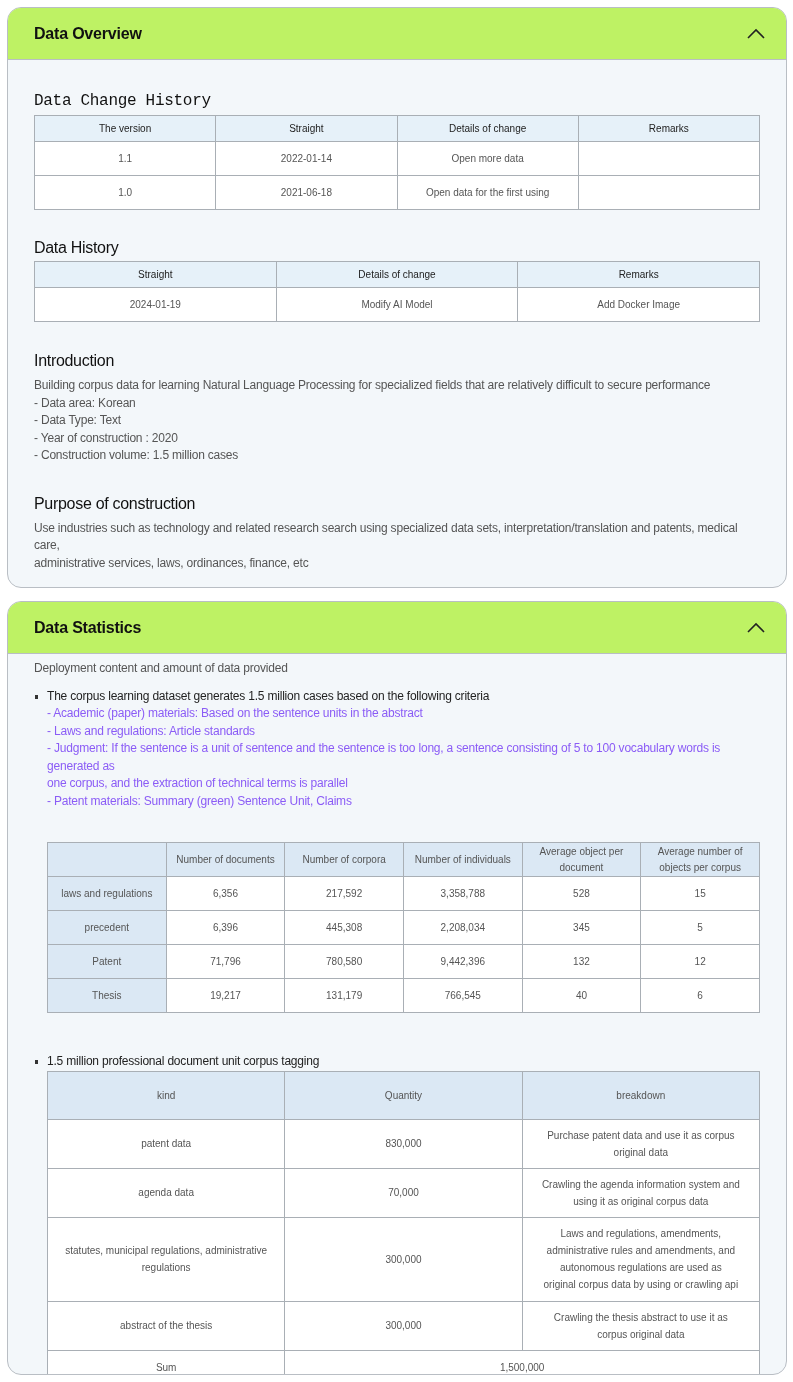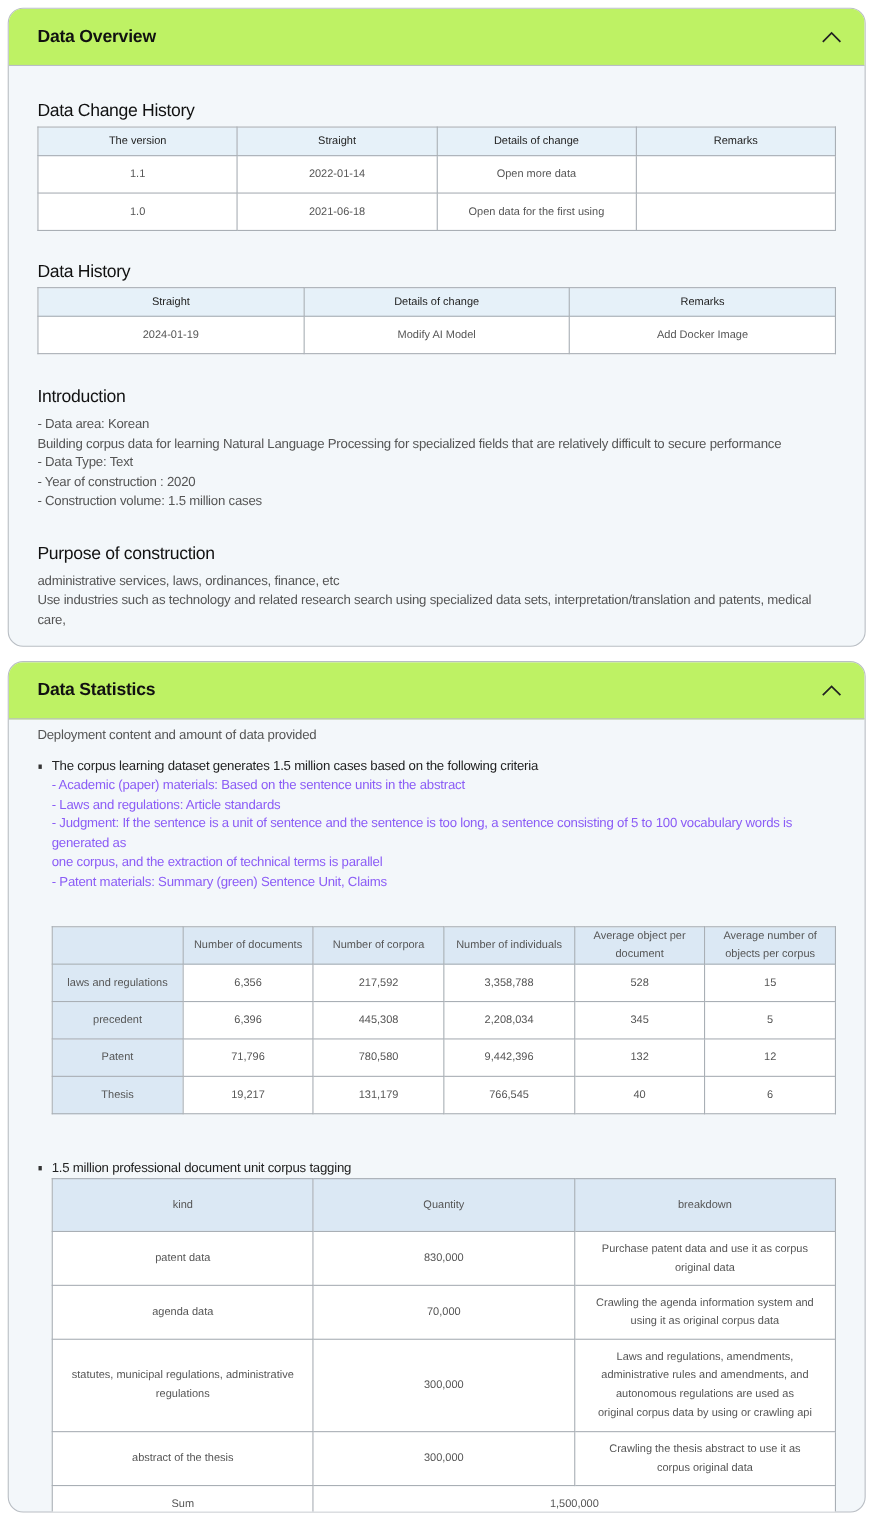--- a/index.html
+++ b/index.html
@@ -46,21 +46,21 @@
 <body>
 
 <div class="card" style="top:7px; height:581px;">
   <div class="card-header">
     <span class="card-title">Data Overview</span>
     <svg class="chevron" viewBox="0 0 20 20">
       <polyline points="2,14 10,6 18,14" fill="none" stroke="#222" stroke-width="1.6"></polyline>
     </svg>
   </div>
   <div class="card-body">
-    <div class="sec-title" style="margin-top:28px; height:26px; line-height:26px;">Data Change History</div>
+    <div class="sec-title" style="margin-top:28px; height:26px; line-height:26px;font-family:Liberation Mono, monospace;">Data Change History</div>
     <table class="t1" style="margin-top:1px;">
       <tbody>
           <tr>
         <th>The version</th>
         <th>Straight</th>
         <th>Details of change</th>
         <th>Remarks</th>
       </tr>
       <tr>
         <td>1.1</td>
@@ -88,31 +88,31 @@
       <tr>
         <td>2024-01-19</td>
         <td>Modify AI Model</td>
         <td>Add Docker Image</td>
       </tr>
     </tbody>
       </table>
 
     <div class="sec-title" style="margin-top:26px; height:26px; line-height:26px;">Introduction</div>
     <div class="text" style="margin-top:3px;">
+      <div>Building corpus data for learning Natural Language Processing for specialized fields that are relatively difficult to secure performance</div>
       <div>- Data area: Korean</div>
-      <div>Building corpus data for learning Natural Language Processing for specialized fields that are relatively difficult to secure performance</div>
       <div>- Data Type: Text</div>
       <div>- Year of construction : 2020</div>
       <div>- Construction volume: 1.5 million cases</div>
     </div>
 
     <div class="sec-title" style="margin-top:26px; height:26px; line-height:26px;">Purpose of construction</div>
     <div class="text" style="margin-top:3px;">
+      <div>Use industries such as technology and related research search using specialized data sets, interpretation/translation and patents, medical care,</div>
       <div>administrative services, laws, ordinances, finance, etc</div>
-      <div>Use industries such as technology and related research search using specialized data sets, interpretation/translation and patents, medical care,</div>
     </div>
   </div>
 </div>
 
 <div class="card" style="top:601px; height:774px;">
   <div class="card-header">
     <span class="card-title">Data Statistics</span>
     <svg class="chevron" viewBox="0 0 20 20">
       <polyline points="2,14 10,6 18,14" fill="none" stroke="#222" stroke-width="1.6"></polyline>
     </svg>

